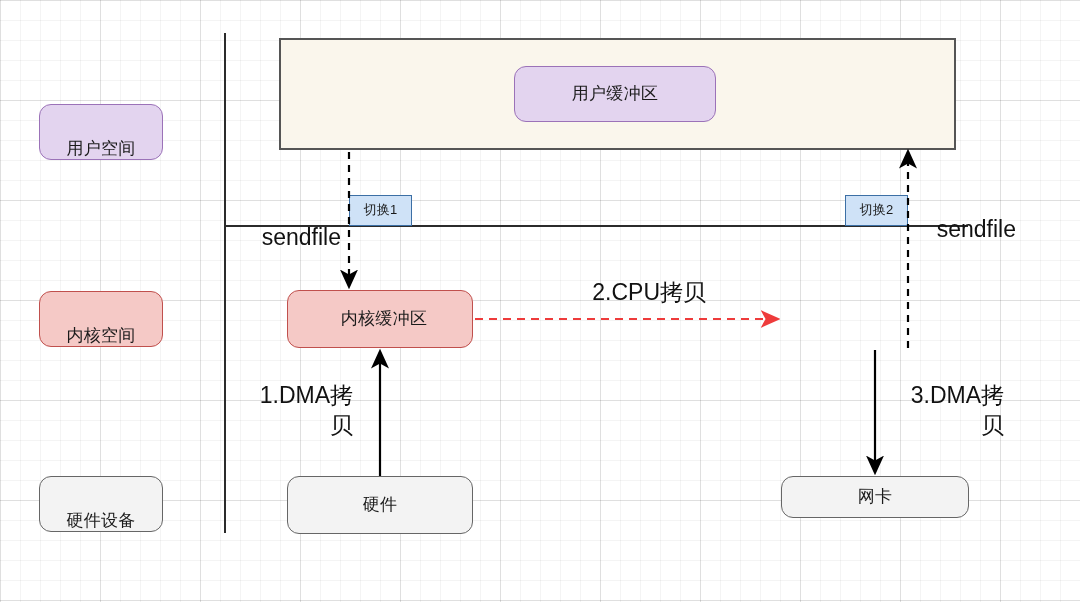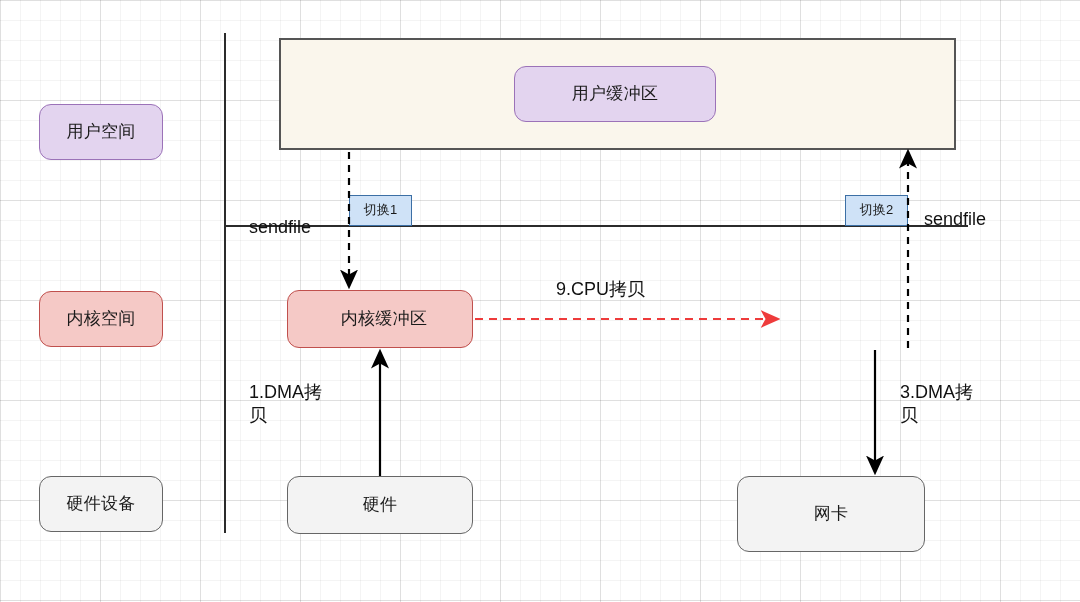--- a/index.html
+++ b/index.html
@@ -34,20 +34,21 @@
     font-size: 17px;
     line-height: 1.25;
     letter-spacing: 0.3px;
   }
 
   
   .pill {
     border-radius: 12px;
     border-width: 1.6px;
     border-style: solid;
+    align-items: flex-end;
   }
   .pill-purple {
     background: #e3d4ef;
     border-color: #9b72b8;
   }
   .pill-red {
     background: #f5c9c6;
     border-color: #c0504d;
   }
   .pill-gray {
@@ -83,23 +84,23 @@
     background: #cfe2f7;
     border: 1.3px solid #3c6fa5;
     border-radius: 0;
     font-size: 13px;
   }
 
   
   .txt {
     position: absolute;
     color: #111111;
-    font-size: 18px;
+    font-size: 23px;
     line-height: 1.3;
-    text-align: left;
+    text-align: right;
     white-space: pre-line;
   }
 
   
   .line-v {
     position: absolute;
     background: #2b2b2b;
     width: 2px;
   }
   .line-h {
@@ -145,21 +146,21 @@
 
   <div class="node buf-red" style="left:287px; top:290px; width:186px; height:58px;padding-left:8px;">
     <span>内核缓冲区</span>
   </div>
 
 
   <div class="node buf-gray" style="left:287px; top:476px; width:186px; height:58px;justify-content:center;">
     <span>硬件</span>
   </div>
 
-  <div class="node buf-gray" style="left:737px; top:476px; width:188px; height:76px;">
+  <div class="node buf-gray" style="left:781px; top:476px; width:188px; height:42px;">
     <span>网卡</span>
   </div>
 
   <div class="node switch-tag" style="left:349px; top:195px; width:63px; height:31px;">
     <span>切换1</span>
   </div>
 
   <div class="node switch-tag" style="left:845px; top:195px; width:63px; height:31px;">
     <span>切换2</span>
   </div>
@@ -168,21 +169,21 @@
     <span>sendfile</span>
   </div>
 
   <div class="txt" style="left:924px; top:185px; width:92px;">
     <span>sendfile</span>
   </div>
 
   <div class="txt" style="left:249px; top:381px; width:104px;">1.DMA拷
 贝</div>
 
-  <div class="txt" style="left:556px; top:278px; width:150px;">9.CPU拷贝</div>
+  <div class="txt" style="left:556px; top:278px; width:150px;">2.CPU拷贝</div>
 
   <div class="txt" style="left:900px; top:381px; width:104px;">3.DMA拷
 贝</div>
 
   <svg class="overlay" viewBox="0 0 1080 602">
     <defs>
       <marker id="arrowBlack" markerWidth="9" markerHeight="9" refX="7.5" refY="4.5" orient="auto">
         <path d="M0,0.4 L9,4.5 L0,8.6 L2.3,4.5 Z" fill="#000000"></path>
       </marker>
       <marker id="arrowRed" markerWidth="9" markerHeight="9" refX="7.5" refY="4.5" orient="auto">

